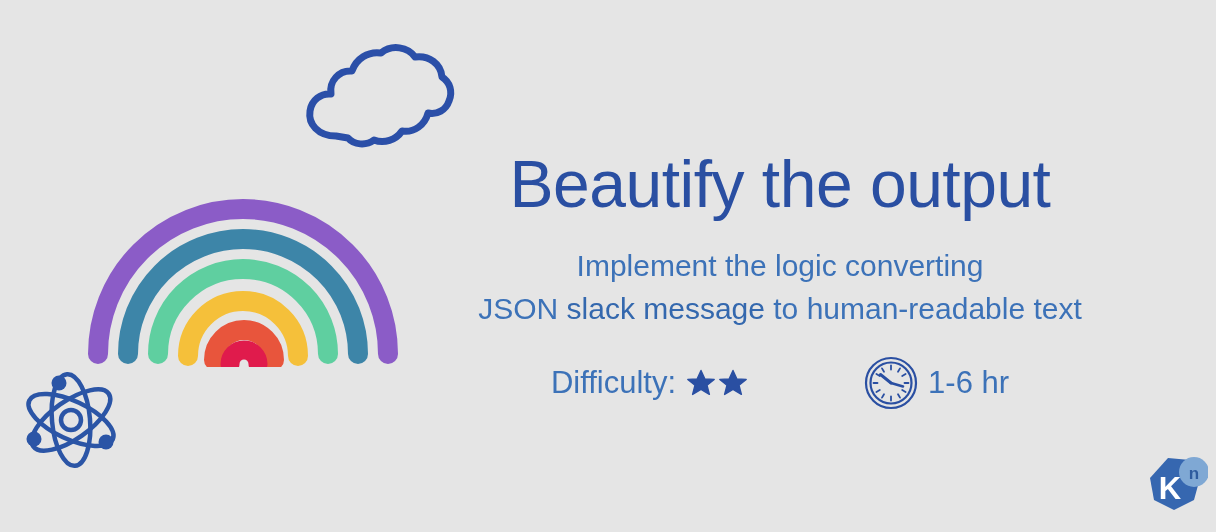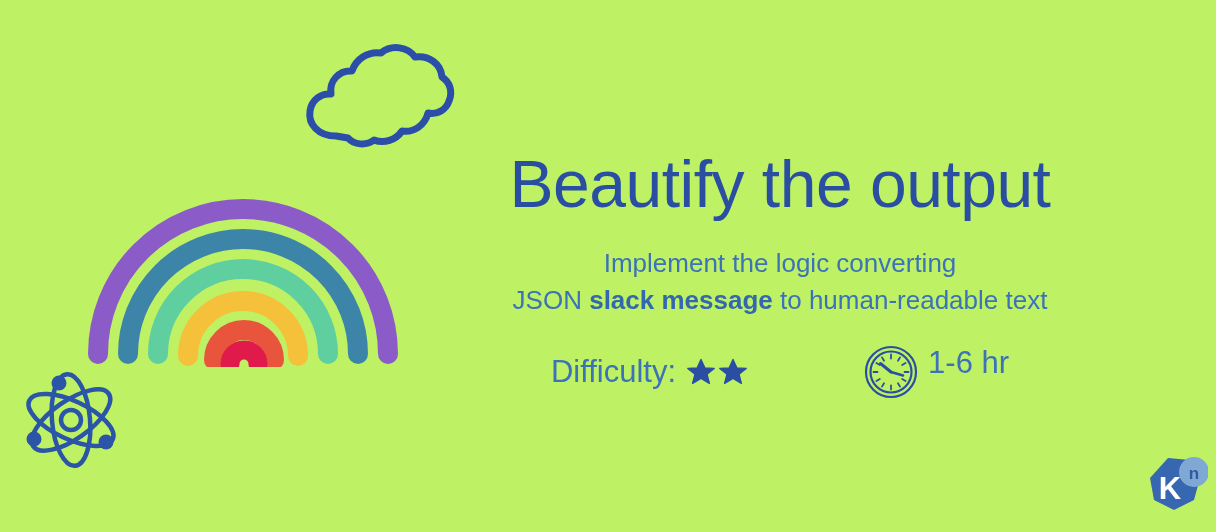--- a/index.html
+++ b/index.html
@@ -8,21 +8,21 @@
     padding: 0;
     background: #ffffff;
   }
   body {
     font-family: "Liberation Sans", sans-serif;
   }
   #slide {
     position: relative;
     width: 1216px;
     height: 532px;
-    background: #bef264;
+    background: #e5e5e5;
     overflow: hidden;
   }
 
   
   .art { position: absolute; }
 
   #cloud-art   { left: 298px; top: 32px;  width: 160px; height: 120px; }
   #rainbow-art { left: 78px;  top: 182px; width: 330px; height: 185px; }
   #atom-art    { left: 18px;  top: 366px; width: 106px; height: 108px; }
 
@@ -40,41 +40,42 @@
     font-weight: 400;
     color: #2A4FA2;
     letter-spacing: -0.5px;
     line-height: 1.05;
     margin: 0;
     white-space: nowrap;
   }
 
   #subtitle {
     margin-top: 26px;
-    font-size: 26px;
+    font-size: 30px;
     font-weight: 400;
     color: #3C72B8;
     line-height: 1.42;
     white-space: nowrap;
   }
   #subtitle .strong {
-    font-weight: 700;
+    font-weight: 400;
     color: #3468AE;
   }
 
   
   #meta-row {
     margin-top: 26px;
     display: flex;
     justify-content: center;
     align-items: center;
     gap: 116px;
   }
   .meta-item {
     display: flex;
+    align-items: center;
     gap: 10px;
     font-size: 31px;
     color: #3C72B8;
     white-space: nowrap;
   }
   #difficulty-label { color: #3C72B8; }
   .stars { display: inline-flex; gap: 2px; align-items: center; }
   .star-icon { display: block; }
   #clock-icon { display: block; }
   #duration-label { color: #3C72B8; }

